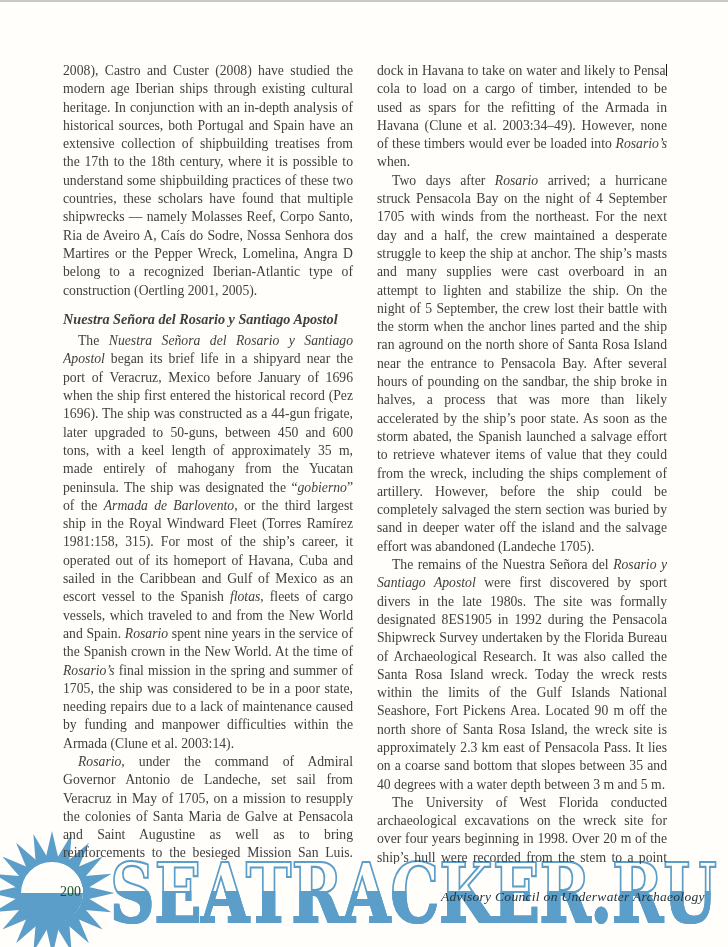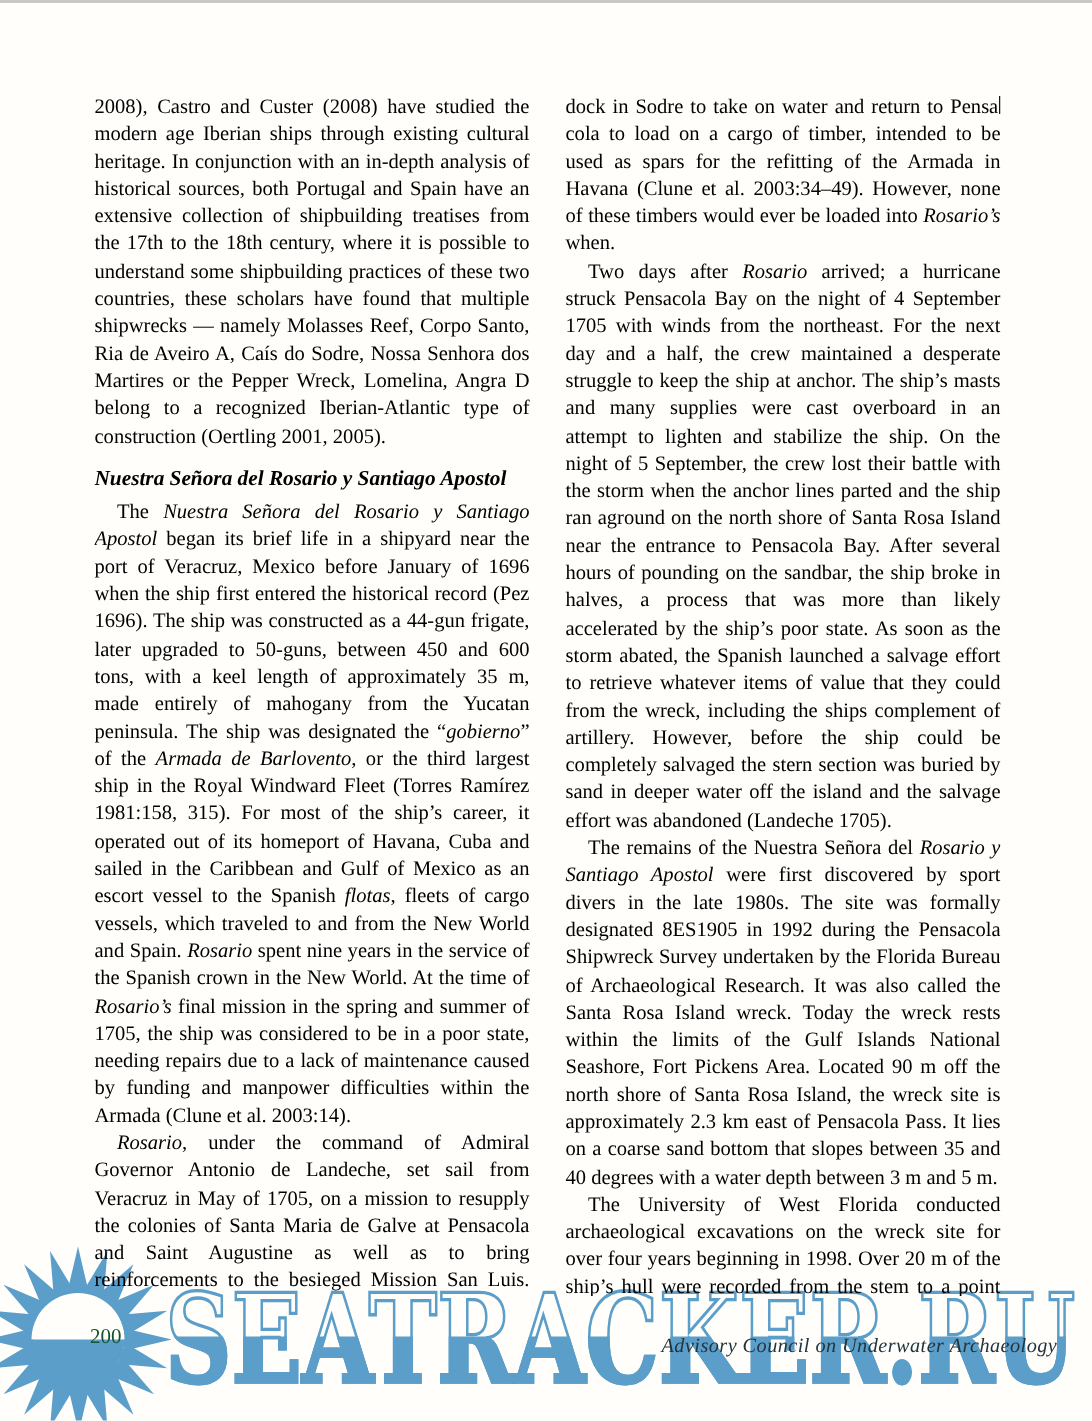--- a/index.html
+++ b/index.html
@@ -6,21 +6,21 @@
   body{
     width:728px;height:947px;position:relative;overflow:hidden;
     background:#fffefb;
     font-family:"Liberation Serif",serif;
   }
   .top-edge{position:absolute;top:0;left:0;width:728px;height:2px;background:#c9c9c6}
 
   
   .cols{position:absolute;left:63px;top:62px;width:604px;height:802px;
         display:flex;gap:24px;z-index:3;overflow:hidden}
-  .col{width:290px;color:#000000;font-size:13.7px;line-height:18.3px;
+  .col{width:290px;color:#404040;font-size:13.7px;line-height:18.3px;
        text-align:justify}
   .col p{margin:0}
   .col p.ind{text-indent:15px}
   .col h2{margin:10px 0 4px 0;font-size:14.2px;font-style:italic;font-weight:bold}
   .it{font-style:italic}
   .caret{display:inline-block;width:1.5px;height:12px;background:#161616;
          vertical-align:-1px}
 
   
   .sun{position:absolute;left:-10px;top:831px;width:124px;height:124px;z-index:1}
@@ -52,21 +52,21 @@
 <div class="top-edge"></div>
 
 <div class="cols">
   <div class="col">
       <p><span>2008), Castro and Custer (2008) have studied the modern age Iberian ships through existing cultural heritage. In conjunction with an in-depth analysis of historical sources, both Portugal and Spain have an extensive collection of shipbuilding treatises from the 17th to the 18th century, where it is possible to understand some shipbuilding practices of these two countries, these scholars have found that multiple shipwrecks — namely Molasses Reef, Corpo Santo, Ria de Aveiro A, Caís do Sodre, Nossa Senhora dos Martires or the Pepper Wreck, Lomelina, Angra D belong to a recognized Iberian-Atlantic type of construction (Oertling 2001, 2005).</span></p>
       <h2><span>Nuestra Señora del Rosario y Santiago Apostol</span></h2>
       <p class="ind"><span>The </span><span class="it">Nuestra Señora del Rosario y Santiago Apostol</span><span> began its brief life in a shipyard near the port of Veracruz, Mexico before January of 1696 when the ship first entered the historical record (Pez 1696). The ship was constructed as a 44-gun frigate, later upgraded to 50-guns, between 450 and 600 tons, with a keel length of approximately 35 m, made entirely of mahogany from the Yucatan peninsula. The ship was designated the “</span><span class="it">gobierno</span><span>” of the </span><span class="it">Armada de Barlovento</span><span>, or the third largest ship in the Royal Windward Fleet (Torres Ramírez 1981:158, 315). For most of the ship’s career, it operated out of its homeport of Havana, Cuba and sailed in the Caribbean and Gulf of Mexico as an escort vessel to the Spanish </span><span class="it">flotas</span><span>, fleets of cargo vessels, which traveled to and from the New World and Spain. </span><span class="it">Rosario</span><span> spent nine years in the service of the Spanish crown in the New World. At the time of </span><span class="it">Rosario’s</span><span> final mission in the spring and summer of 1705, the ship was considered to be in a poor state, needing repairs due to a lack of maintenance caused by funding and manpower difficulties within the Armada (Clune et al. 2003:14).</span></p>
       <p class="ind"><span class="it">Rosario</span><span>, under the command of Admiral Governor Antonio de Landeche, set sail from Veracruz in May of 1705, on a mission to resupply the colonies of Santa Maria de Galve at Pensacola and Saint Augustine as well as to bring reinforcements to the besieged Mission San Luis. The mission had been under attack by Native Americans allied with the British and was in desperate need of more troops. However, when Landeche and his troops arrived at San Luis in July of 1705, they discovered the mission destroyed and abandoned (Clune et al. 2003:29–33).</span></p>
     </div>
   <div class="col">
-      <p><span>dock in Sodre to take on water and return to Pensa</span><span class="caret"></span><span>cola to load on a cargo of timber, intended to be used as spars for the refitting of the Armada in Havana (Clune et al. 2003:34–49). However, none of these timbers would ever be loaded into </span><span class="it">Rosario’s</span><span> when.</span></p>
+      <p><span>dock in Havana to take on water and likely to Pensa</span><span class="caret"></span><span>cola to load on a cargo of timber, intended to be used as spars for the refitting of the Armada in Havana (Clune et al. 2003:34–49). However, none of these timbers would ever be loaded into </span><span class="it">Rosario’s</span><span> when.</span></p>
       <p class="ind"><span>Two days after </span><span class="it">Rosario</span><span> arrived; a hurricane struck Pensacola Bay on the night of 4 September 1705 with winds from the northeast. For the next day and a half, the crew maintained a desperate struggle to keep the ship at anchor. The ship’s masts and many supplies were cast overboard in an attempt to lighten and stabilize the ship. On the night of 5 September, the crew lost their battle with the storm when the anchor lines parted and the ship ran aground on the north shore of Santa Rosa Island near the entrance to Pensacola Bay. After several hours of pounding on the sandbar, the ship broke in halves, a process that was more than likely accelerated by the ship’s poor state. As soon as the storm abated, the Spanish launched a salvage effort to retrieve whatever items of value that they could from the wreck, including the ships complement of artillery. However, before the ship could be completely salvaged the stern section was buried by sand in deeper water off the island and the salvage effort was abandoned (Landeche 1705).</span></p>
       <p class="ind"><span>The remains of the Nuestra Señora del </span><span class="it">Rosario y Santiago Apostol</span><span> were first discovered by sport divers in the late 1980s. The site was formally designated 8ES1905 in 1992 during the Pensacola Shipwreck Survey undertaken by the Florida Bureau of Archaeological Research. It was also called the Santa Rosa Island wreck. Today the wreck rests within the limits of the Gulf Islands National Seashore, Fort Pickens Area. Located 90 m off the north shore of Santa Rosa Island, the wreck site is approximately 2.3 km east of Pensacola Pass. It lies on a coarse sand bottom that slopes between 35 and 40 degrees with a water depth between 3 m and 5 m.</span></p>
       <p class="ind"><span>The University of West Florida conducted archaeological excavations on the wreck site for over four years beginning in 1998. Over 20 m of the ship’s hull were recorded from the stem to a point just aft of the main mast step, where the ship broke in halves during the wrecking event (Figure 1). Excavations revealed that the ship was well preserved below the turn of the bilge with more of the port side being preserved than the starboard side, thanks to the slope that the wreck lies upon. The bow of the ship is also well preserved allowing for a detailed analysis of this portion of the ship including an unusual triangular foremast step timber. Other well-preserved areas of the ship include the pump wells, which are adjacent to the mainmast step. Framing was also examined</span></p>
     </div>
 </div>
 
 <div class="sun">
   <div>
       <div class="ray" style="transform: rotate(0deg);"></div>
       <div class="ray" style="transform: rotate(18deg);"></div>

